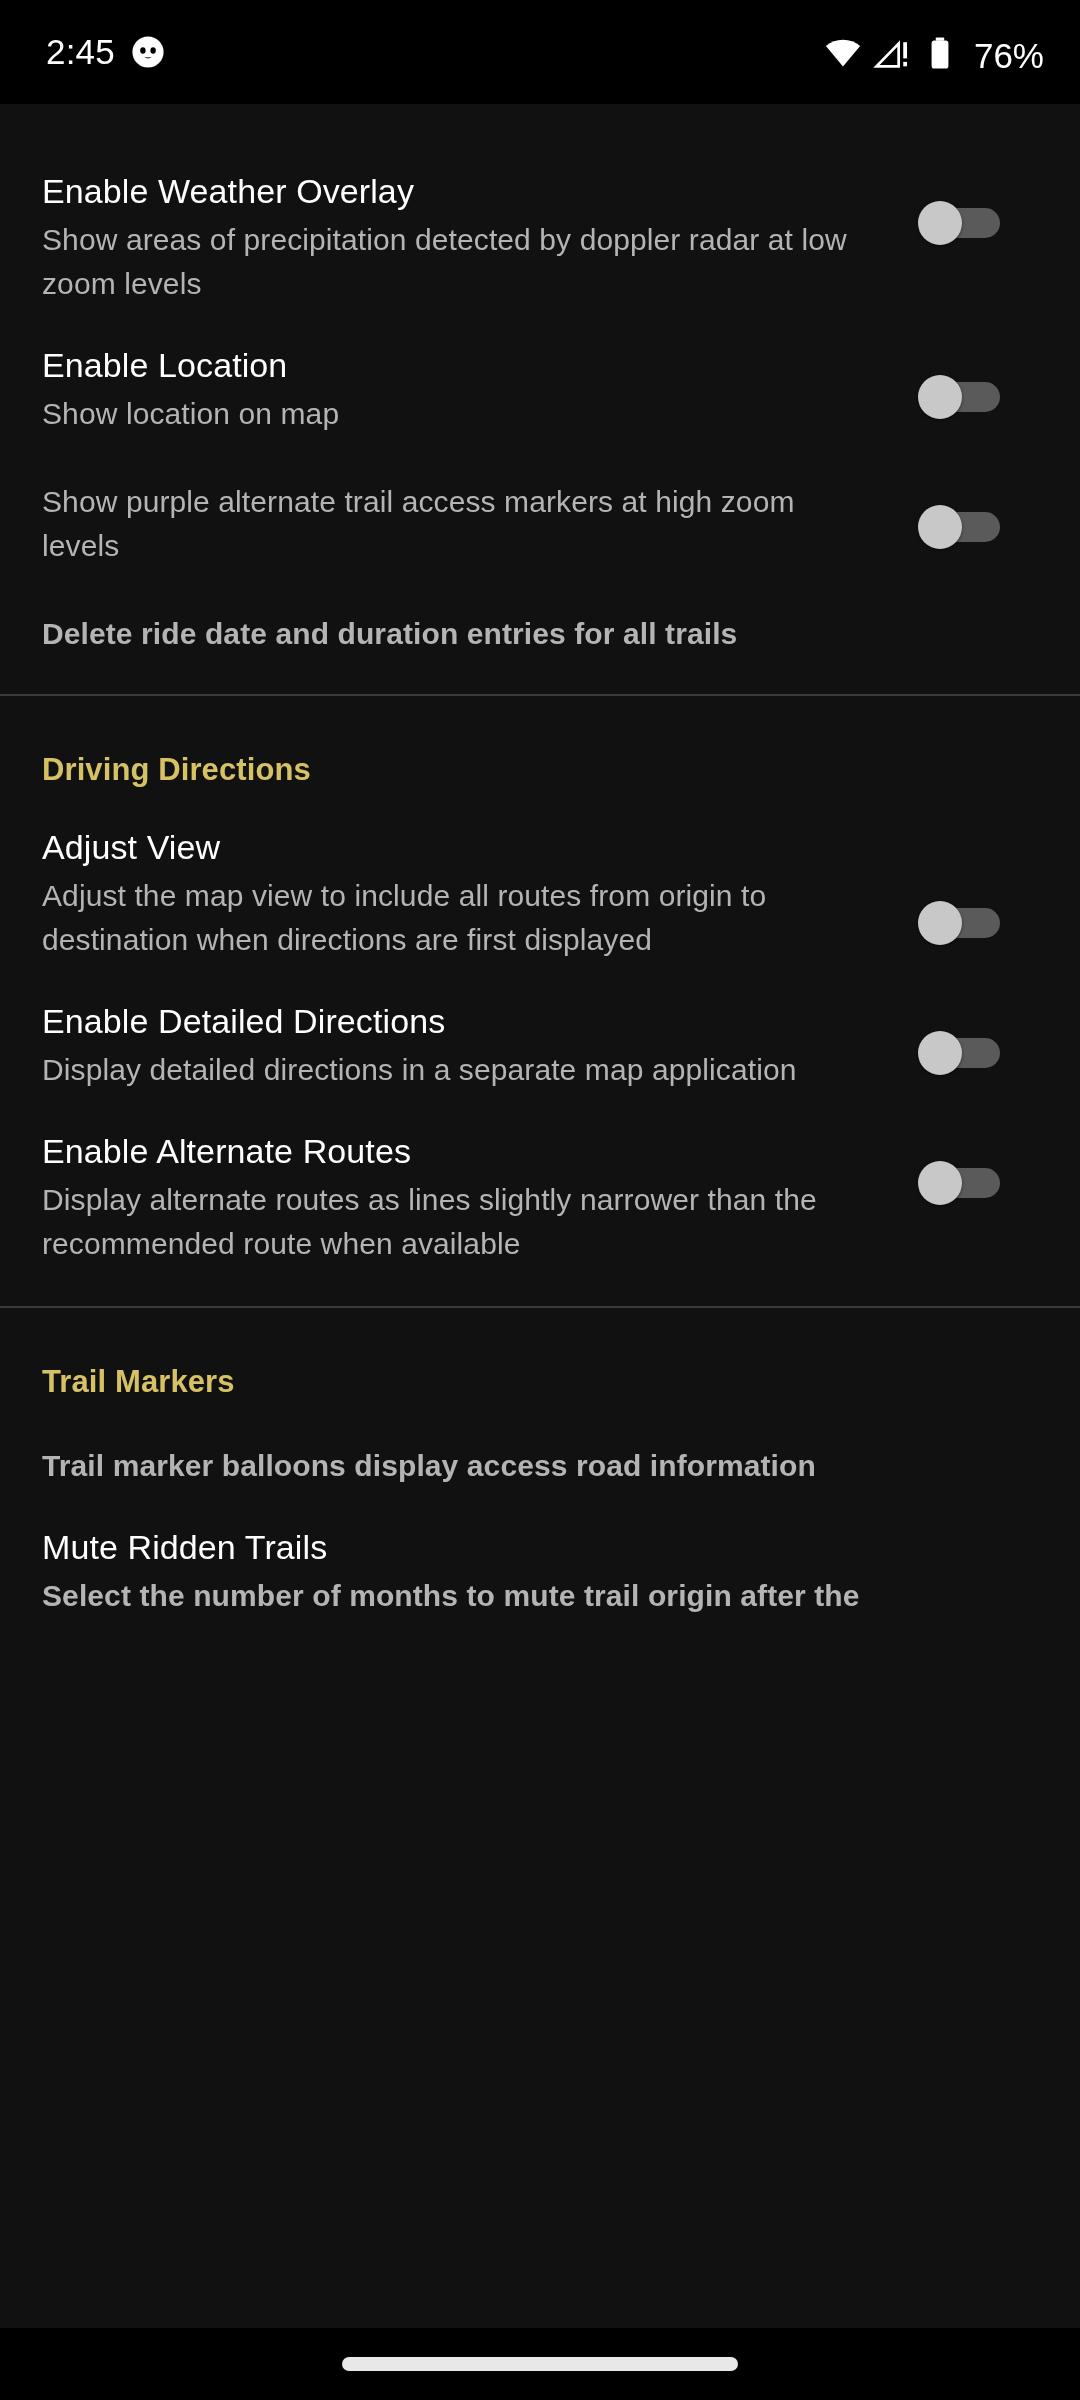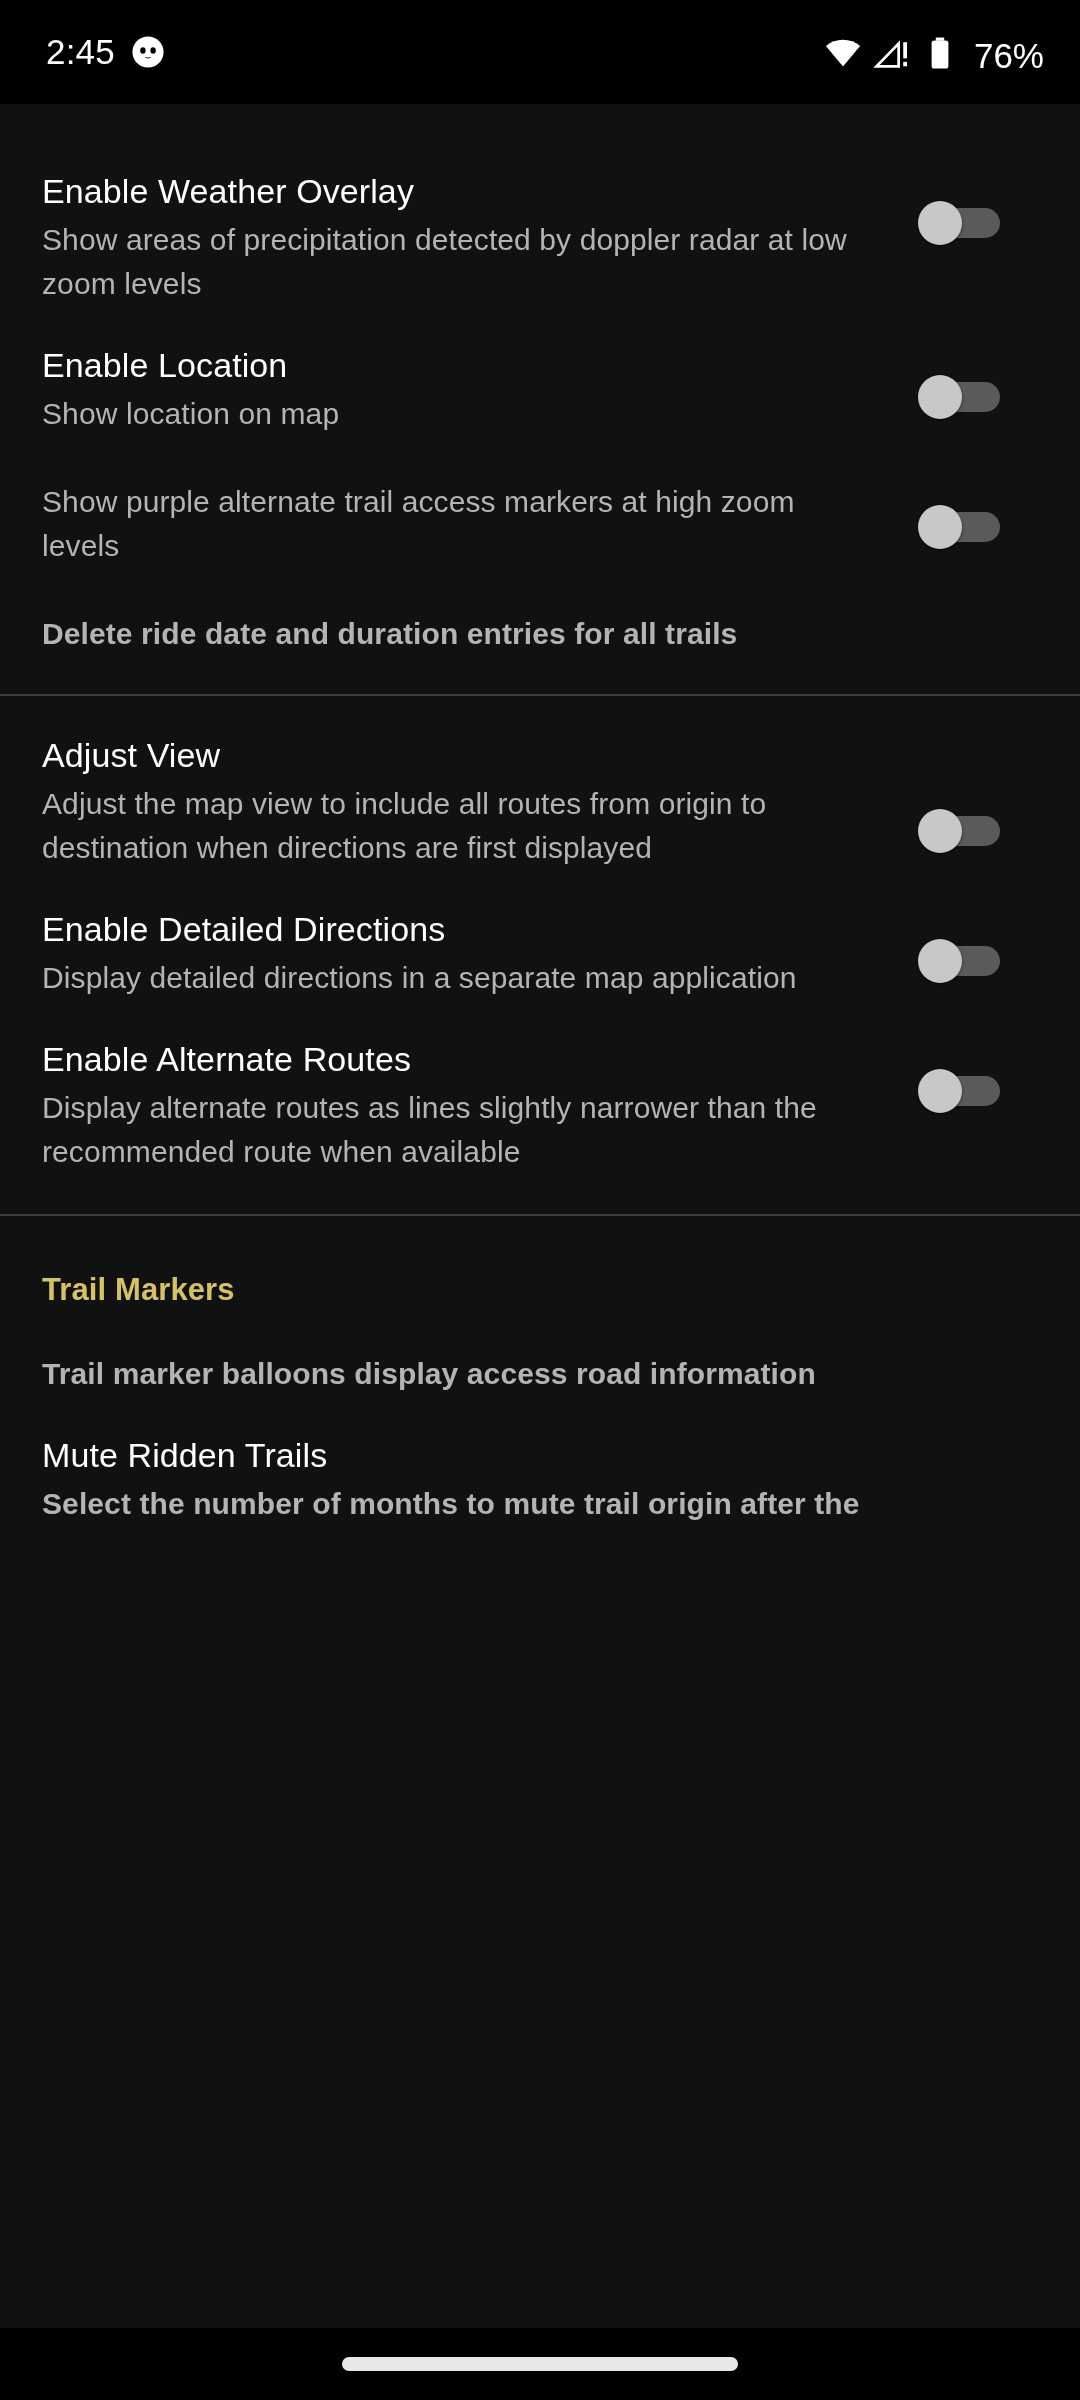--- a/index.html
+++ b/index.html
@@ -220,20 +220,21 @@
           <div class="row-summary w-full">Delete ride date and duration entries for all trails</div>
         </div>
       </div>
 
       <div style="height:38px"></div>
     </div>
 
     <div class="divider"></div>
 
     <div class="section">
+      <div class="section-header">Driving Directions</div>
 
       <div class="row">
         <div class="row-text">
           <div class="row-title">Adjust View</div>
           <div class="row-summary w-narrow">Adjust the map view to include all routes from origin to destination when directions are first displayed</div>
         </div>
         <div class="switch-wrap" style="padding-top:78px;">
           <div class="switch">
             <div class="track"></div>
             <div class="thumb"></div>

